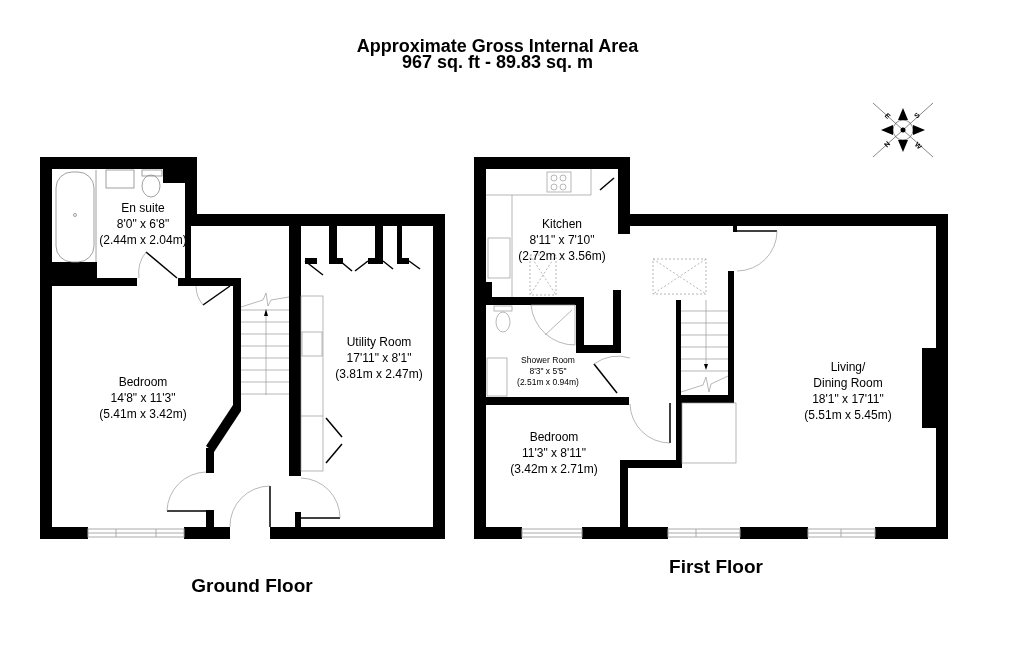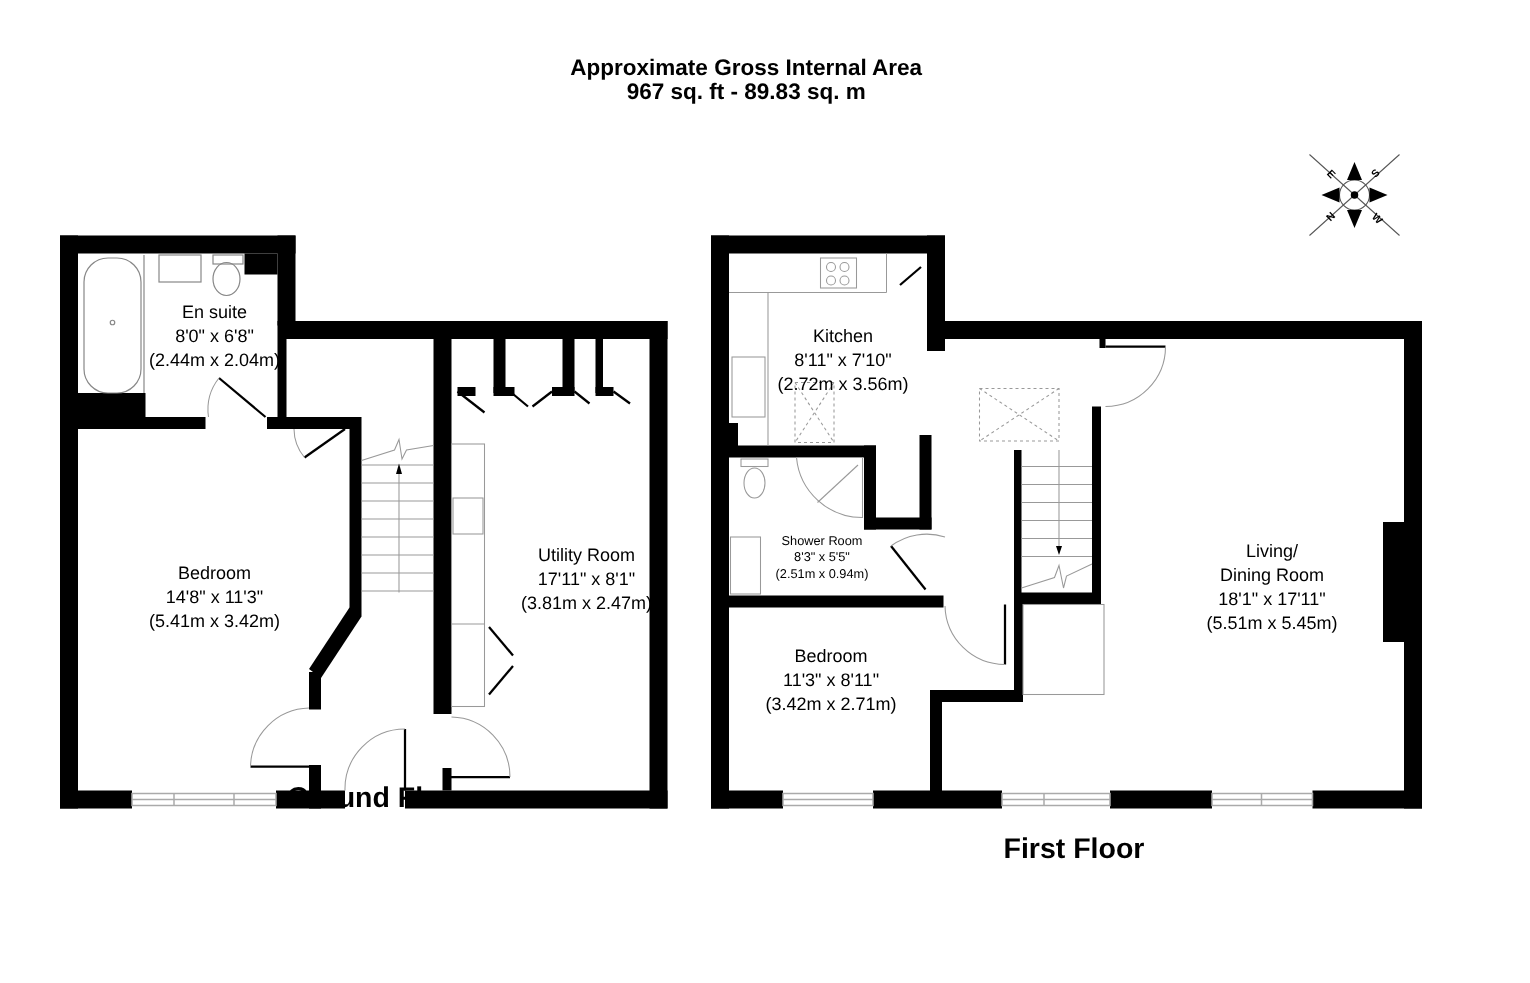--- a/index.html
+++ b/index.html
@@ -1,17 +1,17 @@
 <!DOCTYPE html>
 <html><head>
   <meta charset="utf-8">
   <style>
     html, body { margin: 0; padding: 0; background: #ffffff; }
     body { width: 1020px; height: 655px; position: relative; overflow: hidden; font-family: "Liberation Sans", sans-serif; color: #000; }
-    .header { position: absolute; left: 0; top: 38px; width: 1020px; text-align: center; font-weight: bold; font-size: 15px; line-height: 16px; }
+    .header { position: absolute; left: 0; top: 38px; width: 1020px; text-align: center; font-weight: bold; font-size: 18px; line-height: 16px; }
     .header div { margin-left: -25px; }
     svg.plan { position: absolute; left: 0; top: 0; }
     .room-label { position: absolute; text-align: center; font-size: 12px; line-height: 16px; white-space: nowrap; transform: translateX(-50%); }
     .room-label .name { font-weight: normal; }
     .room-label.small { font-size: 8.5px; line-height: 11px; }
     .floor-title { position: absolute; font-weight: bold; font-size: 19px; transform: translateX(-50%); white-space: nowrap; }
     .compass { position: absolute; left: 868px; top: 100px; width: 70px; height: 60px; }
   </style>
 </head>
 <body>
@@ -262,21 +262,21 @@
 <div class="room-label" style="left:143px; top:200px;">
   <div class="name">En suite</div>
   <div>8'0" x 6'8"</div>
   <div>(2.44m x 2.04m)</div>
 </div>
 <div class="room-label" style="left:143px; top:374px;">
   <div class="name">Bedroom</div>
   <div>14'8" x 11'3"</div>
   <div>(5.41m x 3.42m)</div>
 </div>
-<div class="room-label" style="left:379px; top:362px;margin-left:12px;">
+<div class="room-label" style="left:379px; top:334px;">
   <div class="name">Utility Room</div>
   <div>17'11" x 8'1"</div>
   <div>(3.81m x 2.47m)</div>
 </div>
 
 <div class="room-label" style="left:562px; top:216px;">
   <div class="name">Kitchen</div>
   <div>8'11" x 7'10"</div>
   <div>(2.72m x 3.56m)</div>
 </div>
@@ -290,14 +290,14 @@
   <div>11'3" x 8'11"</div>
   <div>(3.42m x 2.71m)</div>
 </div>
 <div class="room-label" style="left:826px; top:359px;margin-left:22px;">
   <div class="name">Living/</div>
   <div class="name">Dining Room</div>
   <div>18'1" x 17'11"</div>
   <div>(5.51m x 5.45m)</div>
 </div>
 
-<div class="floor-title" style="left:252px; top:522px;">Ground Floor</div>
+<div class="floor-title" style="left:252px; top:575px;">Ground Floor</div>
 <div class="floor-title" style="left:716px; top:556px;">First Floor</div>
 
 </body></html>

